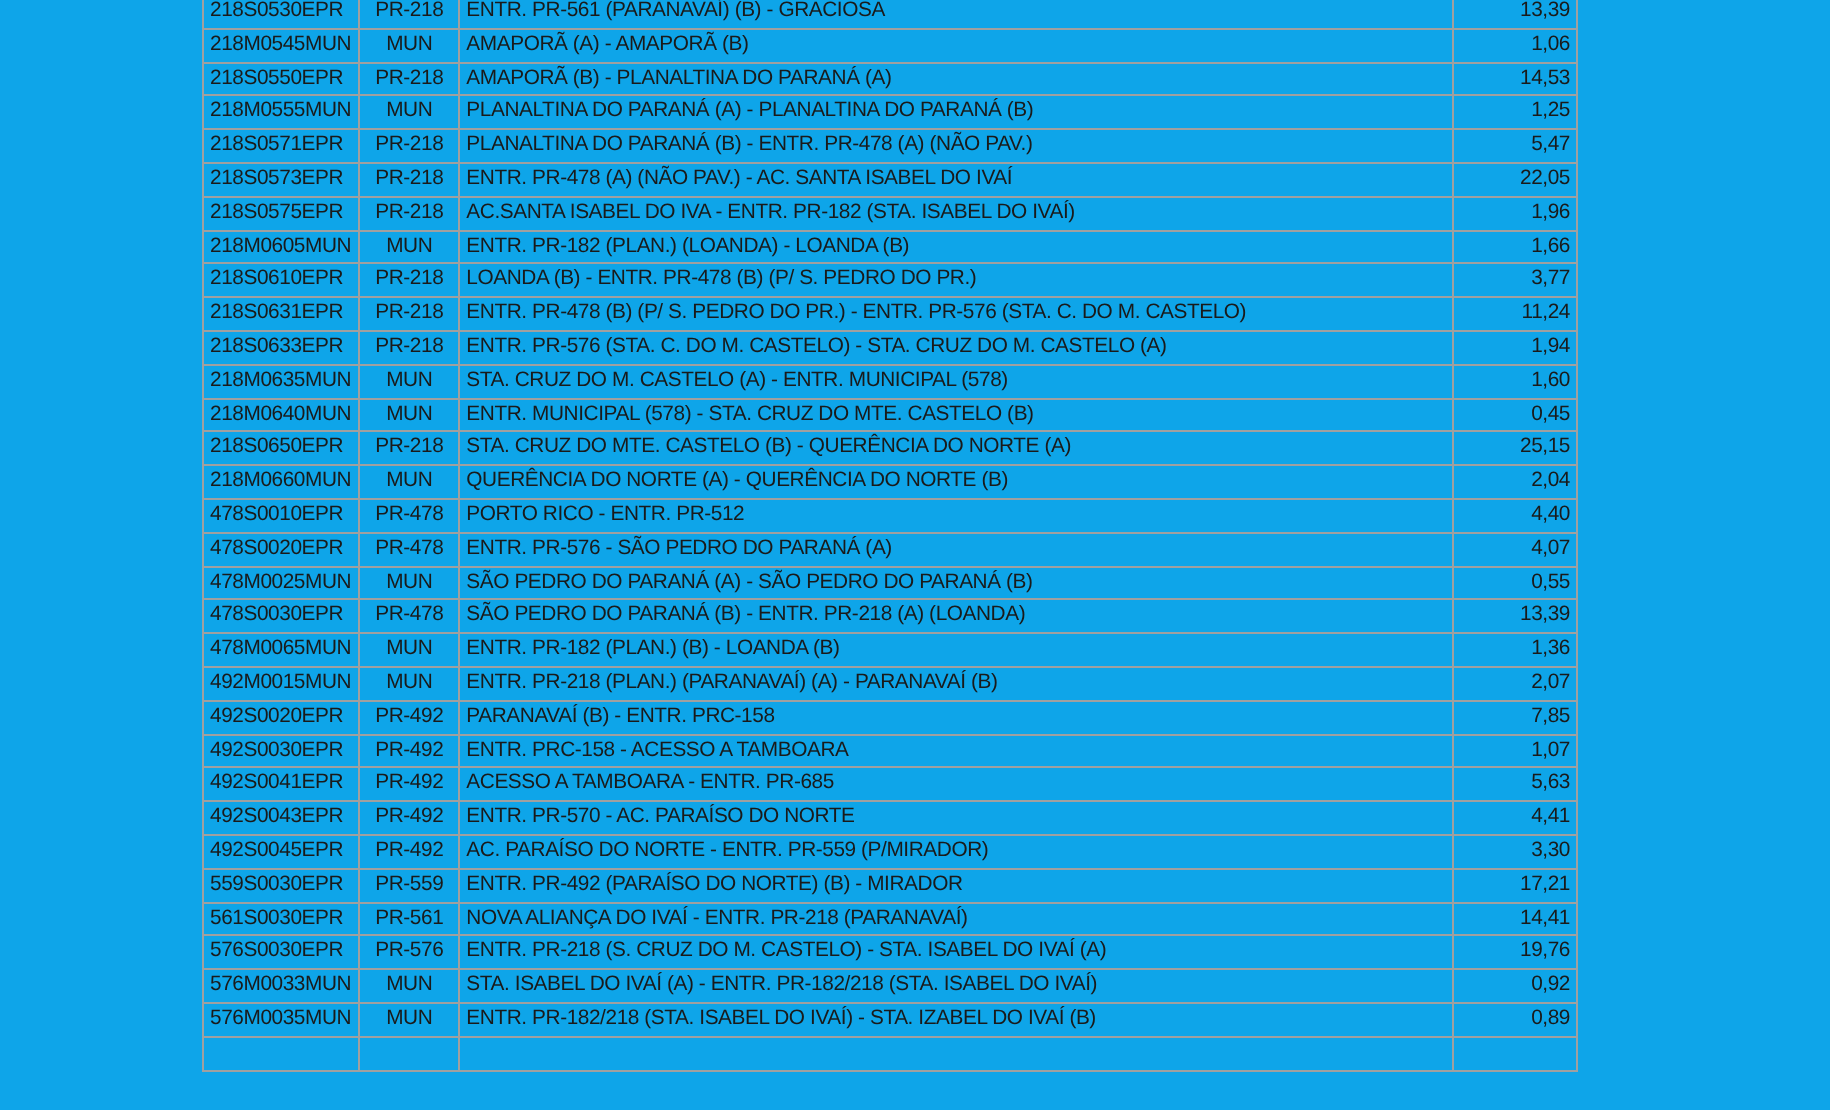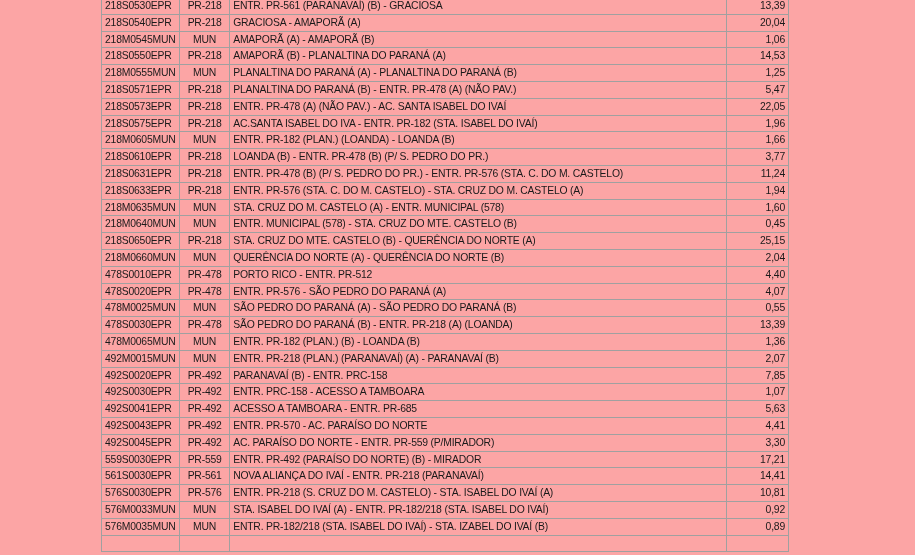--- a/index.html
+++ b/index.html
@@ -1,18 +1,18 @@
 <!DOCTYPE html>
 <html><head>
 <meta charset="utf-8">
 <style>
   html, body { margin:0; padding:0; background:#ffffff; }
   body { width:915px; height:555px; overflow:hidden; position:relative;
          font-family:"Liberation Sans", sans-serif; }
-  .page { position:absolute; left:0; top:0; width:915px; height:555px; background:#fca5a5; }
+  .page { position:absolute; left:0; top:0; width:915px; height:555px; background:#0ea5e9; }
   table.grid { position:absolute; left:101px; top:-3px; border-collapse:collapse;
                table-layout:fixed; width:688px; }
   table.grid td { border:1px solid #a0a0a0; height:15.8px; padding:0 3px;
                   font-size:10.4px; color:#1a1a1a; white-space:nowrap; overflow:hidden;
                   line-height:15.8px; letter-spacing:-0.2px; }
   td.c-code { width:71px; }
   td.c-road { width:43px; text-align:center; }
   td.c-desc { width:489px; }
   td.c-len  { width:55px; text-align:right; }
 </style>
@@ -22,26 +22,20 @@
 <div class="page">
   <table class="grid">
     <tbody id="rows">
         <tr>
           <td class="c-code">218S0530EPR</td>
           <td class="c-road">PR-218</td>
           <td class="c-desc">ENTR. PR-561 (PARANAVAÍ) (B)  -  GRACIOSA</td>
           <td class="c-len">13,39</td>
         </tr>
         <tr>
-          <td class="c-code">218S0540EPR</td>
-          <td class="c-road">PR-218</td>
-          <td class="c-desc">GRACIOSA  -  AMAPORÃ (A)</td>
-          <td class="c-len">20,04</td>
-        </tr>
-        <tr>
           <td class="c-code">218M0545MUN</td>
           <td class="c-road">MUN</td>
           <td class="c-desc">AMAPORÃ (A)  -  AMAPORÃ (B)</td>
           <td class="c-len">1,06</td>
         </tr>
         <tr>
           <td class="c-code">218S0550EPR</td>
           <td class="c-road">PR-218</td>
           <td class="c-desc">AMAPORÃ (B)  -  PLANALTINA DO PARANÁ (A)</td>
           <td class="c-len">14,53</td>
@@ -193,21 +187,21 @@
         <tr>
           <td class="c-code">561S0030EPR</td>
           <td class="c-road">PR-561</td>
           <td class="c-desc">NOVA ALIANÇA DO IVAÍ  -  ENTR. PR-218 (PARANAVAÍ)</td>
           <td class="c-len">14,41</td>
         </tr>
         <tr>
           <td class="c-code">576S0030EPR</td>
           <td class="c-road">PR-576</td>
           <td class="c-desc">ENTR. PR-218 (S. CRUZ DO M. CASTELO)  -  STA. ISABEL DO IVAÍ (A)</td>
-          <td class="c-len">10,81</td>
+          <td class="c-len">19,76</td>
         </tr>
         <tr>
           <td class="c-code">576M0033MUN</td>
           <td class="c-road">MUN</td>
           <td class="c-desc">STA. ISABEL DO IVAÍ (A)  -  ENTR. PR-182/218 (STA. ISABEL DO IVAÍ)</td>
           <td class="c-len">0,92</td>
         </tr>
         <tr>
           <td class="c-code">576M0035MUN</td>
           <td class="c-road">MUN</td>

